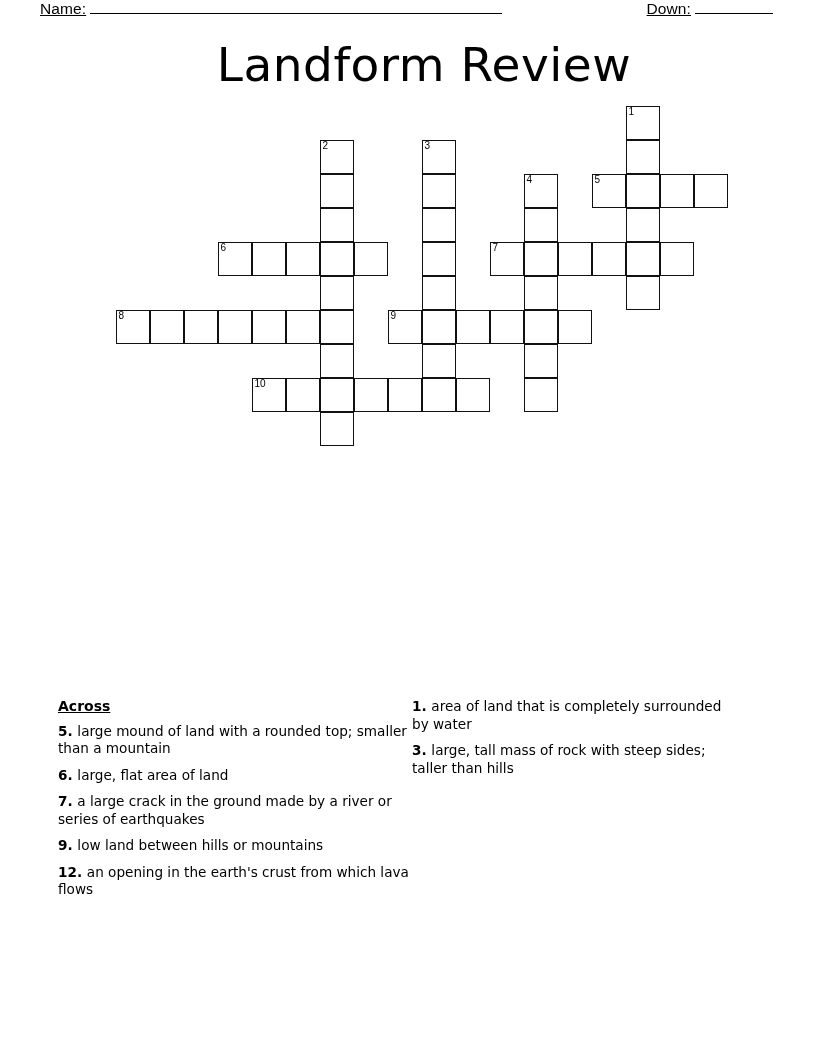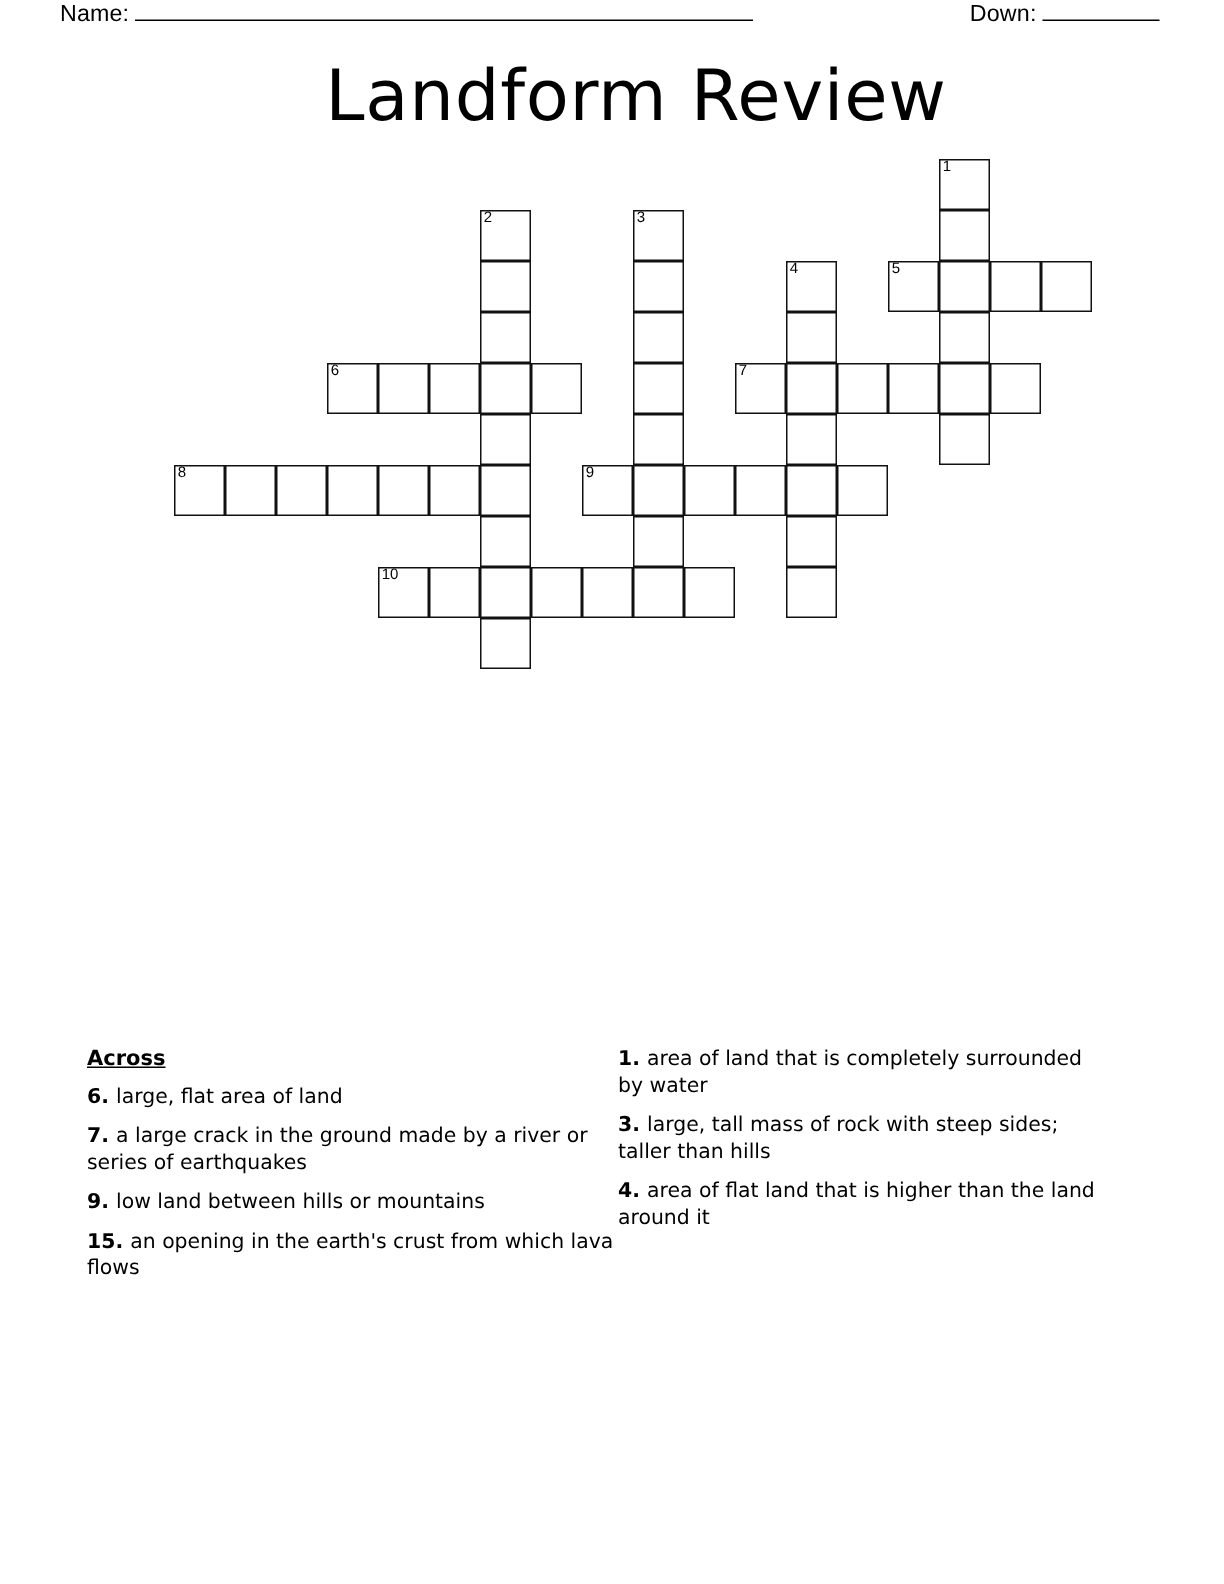--- a/index.html
+++ b/index.html
@@ -25,20 +25,21 @@
     width: 736px;
     height: 26px;
     display: flex;
     align-items: baseline;
     font-family: "Liberation Sans", sans-serif;
     font-size: 15.5px;
   }
   .nd-label {
     white-space: nowrap;
     letter-spacing: .1px;
+    text-decoration: underline;
   }
   .nd-rule {
     flex: 0 0 auto;
     border-bottom: 1.4px solid #000;
     height: 13px;
     margin: 0 3px 0 4px;
   }
   .nd-rule.name-rule { width: 412px; }
   .nd-rule.date-rule { width: 78px; }
   .nd-spacer { flex: 1 1 auto; }
@@ -208,28 +209,28 @@
     <div class="cell" style="left: 354px; top: 378px;"></div>
     <div class="cell" style="left: 388px; top: 378px;"></div>
     <div class="cell" style="left: 456px; top: 378px;"></div>
   </div>
 
 <div class="clues">
 
   <div class="clue-col across">
     <div class="clue-heading">Across</div>
     <div id="across-list">
+        <p class="clue-item"><span class="clue-num">5. </span><span class="clue-text">large mound of land with a rounded top; smaller than a mountain</span></p>
         <p class="clue-item"><span class="clue-num">6. </span><span class="clue-text">large, flat area of land</span></p>
         <p class="clue-item"><span class="clue-num">7. </span><span class="clue-text">a large crack in the ground made by a river or series of earthquakes</span></p>
         <p class="clue-item"><span class="clue-num">9. </span><span class="clue-text">low land between hills or mountains</span></p>
-        <p class="clue-item"><span class="clue-num">15. </span><span class="clue-text">an opening in the earth's crust from which lava flows</span></p>
+        <p class="clue-item"><span class="clue-num">12. </span><span class="clue-text">an opening in the earth's crust from which lava flows</span></p>
       </div>
   </div>
 
   <div class="clue-col down">
     <div id="down-list">
         <p class="clue-item"><span class="clue-num">1. </span><span class="clue-text">area of land that is completely surrounded by water</span></p>
         <p class="clue-item"><span class="clue-num">3. </span><span class="clue-text">large, tall mass of rock with steep sides; taller than hills</span></p>
-        <p class="clue-item"><span class="clue-num">4. </span><span class="clue-text">area of flat land that is higher than the land around it</span></p>
       </div>
   </div>
 
 </div>
 
 </body></html>

